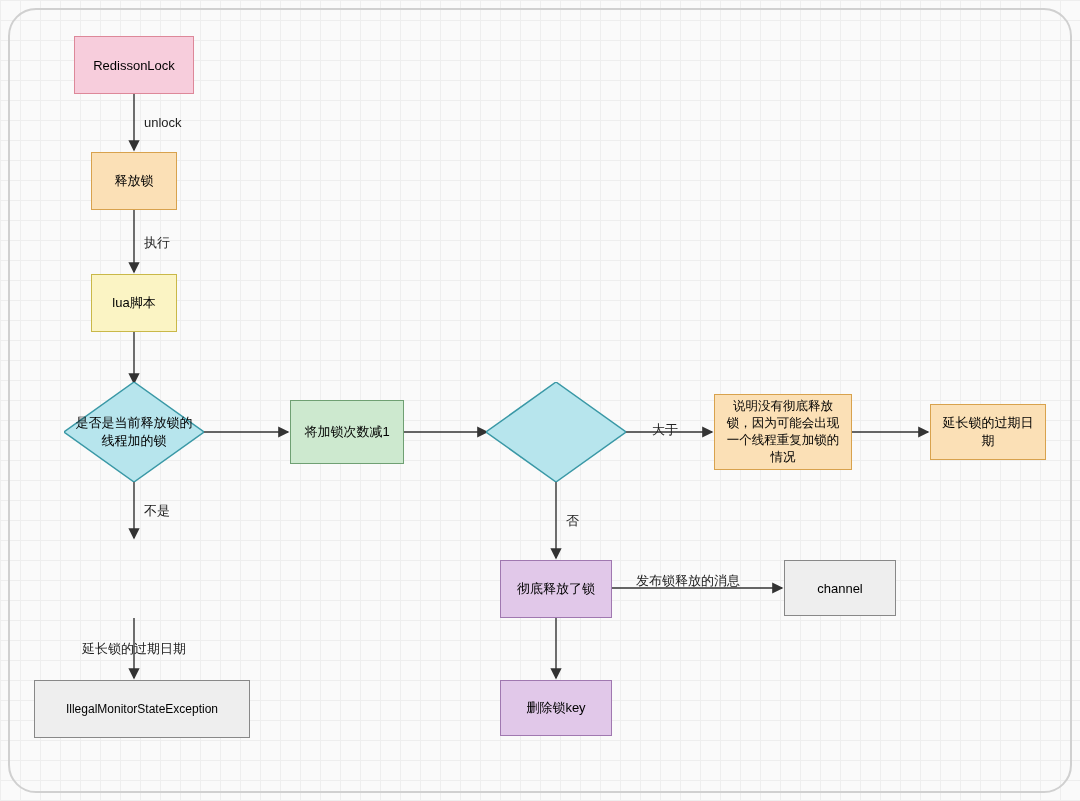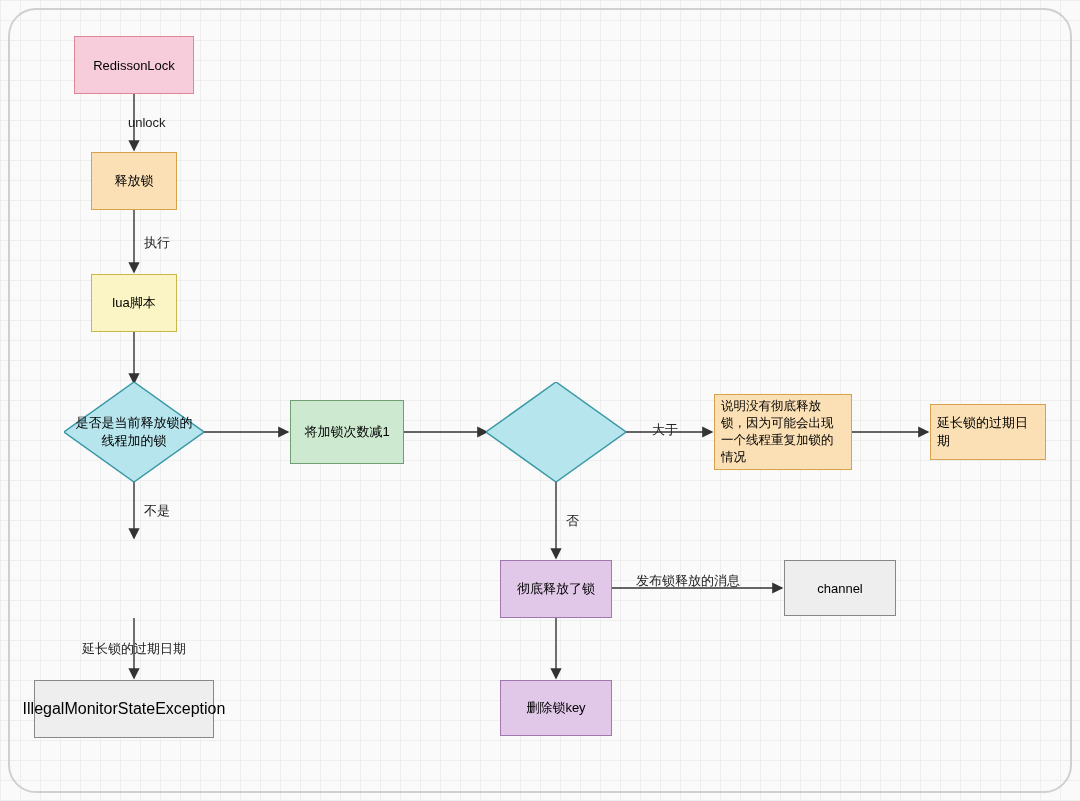--- a/index.html
+++ b/index.html
@@ -1,21 +1,21 @@
 <!DOCTYPE html>
 <html><head>
 <meta charset="utf-8">
 <style>
 *{box-sizing:border-box;margin:0;padding:0}
 body{width:1080px;height:801px;overflow:hidden;font-family:Arial,sans-serif;position:relative}
 .canvas{width:1080px;height:801px;position:relative;background:#fafafa;
 background-image:linear-gradient(#eee 1px,transparent 1px),linear-gradient(90deg,#eee 1px,transparent 1px);
 background-size:20px 20px}
 .frame{position:absolute;top:8px;left:8px;right:8px;bottom:8px;border:2px solid #d0d0d0;border-radius:28px;pointer-events:none}
-.node{position:absolute;display:flex;align-items:center;justify-content:center;font-size:13px;padding:6px;border:1.5px solid #333}
+.node{position:absolute;display:flex;align-items:center;justify-content:center;text-align:center;font-size:13px;padding:6px;border:1.5px solid #333}
 .pink{background:#f7cddc;border-color:#d89}
 .orange{background:#fbe0b6;border-color:#d8a24d}
 .yellow{background:#fbf4c4;border-color:#c9b848}
 .green{background:#cde9cf;border-color:#6fa073}
 .purple{background:#e1c8e9;border-color:#a078b0}
 .gray{background:#eeeeee;border-color:#888}
 .diamond{position:absolute}
 .diamond svg{display:block}
 .dlabel{position:absolute;left:50%;top:50%;transform:translate(-50%,-50%);text-align:center;font-size:13px;width:90%}
 .edge-label{position:absolute;font-size:13px;color:#222;text-align:center;white-space:nowrap}
@@ -66,41 +66,41 @@
 <div class="node yellow" style="left:91px;top:274px;width:86px;height:58px">lua脚本</div>
 
 <div class="diamond" style="left:64px;top:382px;width:140px;height:100px">
 <svg width="140" height="100">
         <polygon points="70,0 140,50 70,100 0,50" fill="#b7e5ed" stroke="#3a98a6" stroke-width="1.5"></polygon>
       </svg>
 <div class="dlabel">是否是当前释放锁的线程加的锁</div>
 </div>
 
 
-<div class="node gray" style="left:34px;top:680px;width:180px;height:58px;font-size:16px">IllegalMonitorStateException</div>
+<div class="node gray" style="left:34px;top:680px;width:216px;height:58px;font-size:12px">IllegalMonitorStateException</div>
 
 <div class="node green" style="left:290px;top:400px;width:114px;height:64px">将加锁次数减1</div>
 
 <div class="diamond" style="left:486px;top:382px;width:140px;height:100px">
 <svg width="140" height="100">
         <polygon points="70,0 140,50 70,100 0,50" fill="#b7e5ed" stroke="#3a98a6" stroke-width="1.5"></polygon>
       </svg>
 </div>
 
 <div class="node orange" style="left:930px;top:404px;width:116px;height:56px">延长锁的过期日期</div>
 
 <div class="node orange" style="left:714px;top:394px;width:138px;height:76px;font-size:12.5px">说明没有彻底释放锁，因为可能会出现一个线程重复加锁的情况</div>
 
 <div class="node purple" style="left:500px;top:560px;width:112px;height:58px">彻底释放了锁</div>
 
 <div class="node gray" style="left:784px;top:560px;width:112px;height:56px">channel</div>
 
 <div class="node purple" style="left:500px;top:680px;width:112px;height:56px">删除锁key</div>
 
-<div class="edge-label" style="left:128px;top:115px">unlock</div>
+<div class="edge-label" style="left:144px;top:115px">unlock</div>
 <div class="edge-label" style="left:144px;top:234px">执行</div>
 <div class="edge-label" style="left:144px;top:502px">不是</div>
 <div class="edge-label" style="left:82px;top:640px">延长锁的过期日期</div>
 <div class="edge-label" style="left:652px;top:421px">大于</div>
 <div class="edge-label" style="left:566px;top:512px">否</div>
 <div class="edge-label" style="left:636px;top:572px">发布锁释放的消息</div>
 
 </div>
 
 </body></html>

